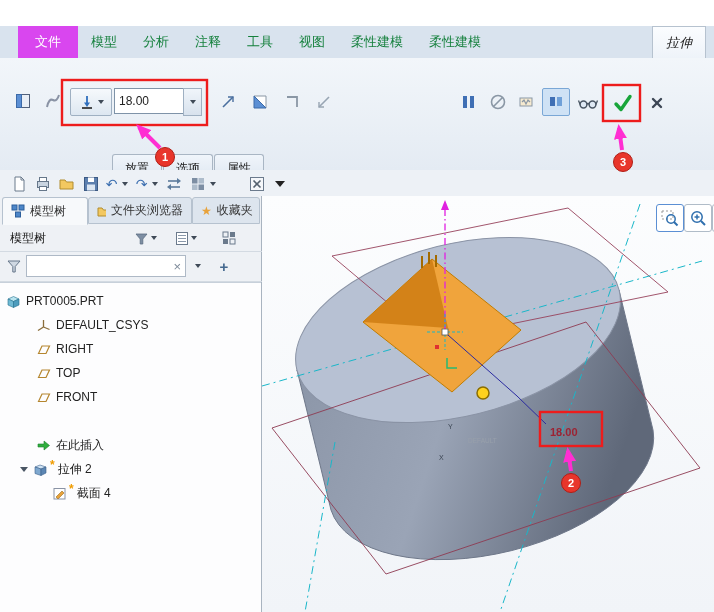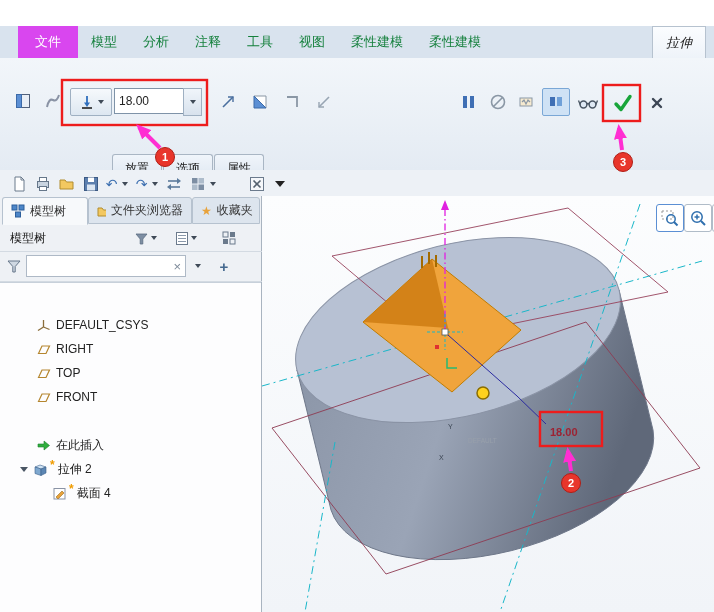--- a/index.html
+++ b/index.html
@@ -300,20 +300,28 @@
       <div class="a ibtn" style="left:190px;top:5px;width:14px;height:18px">
           <span class="car"></span>
         </div>
       <div class="a ibtn" style="left:214px;top:4px;width:18px;height:20px;color:#44698f;font-size:15px;font-weight:bold">
           <span>+</span>
         </div>
     </div>
 
     <div class="a tree">
 
+      <div class="trow" style="top:6px">
+        <svg style="margin-left:6px" width="15" height="15">
+          <polygon points="2,5 7.5,2.5 13,5 7.5,7.5" fill="#b9e4ef" stroke="#23718e" stroke-width="0.6"></polygon>
+          <polygon points="2,5 7.5,7.5 7.5,13.5 2,11" fill="#6fb9d3" stroke="#23718e" stroke-width="0.6"></polygon>
+          <polygon points="7.5,7.5 13,5 13,11 7.5,13.5" fill="#4d9cbd" stroke="#23718e" stroke-width="0.6"></polygon>
+        </svg>
+        <span class="tlabel">PRT0005.PRT</span>
+      </div>
 
       <div class="trow" style="top:54px">
         <svg style="margin-left:36px" width="15" height="15">
           <polygon points="2.5,11.5 6,4 13.5,4 10,11.5" fill="none" stroke="#b5862f" stroke-width="1.2"></polygon>
         </svg>
         <span class="tlabel">RIGHT</span>
       </div>
 
       <div class="trow" style="top:30px">
         <svg style="margin-left:36px" width="15" height="15">

